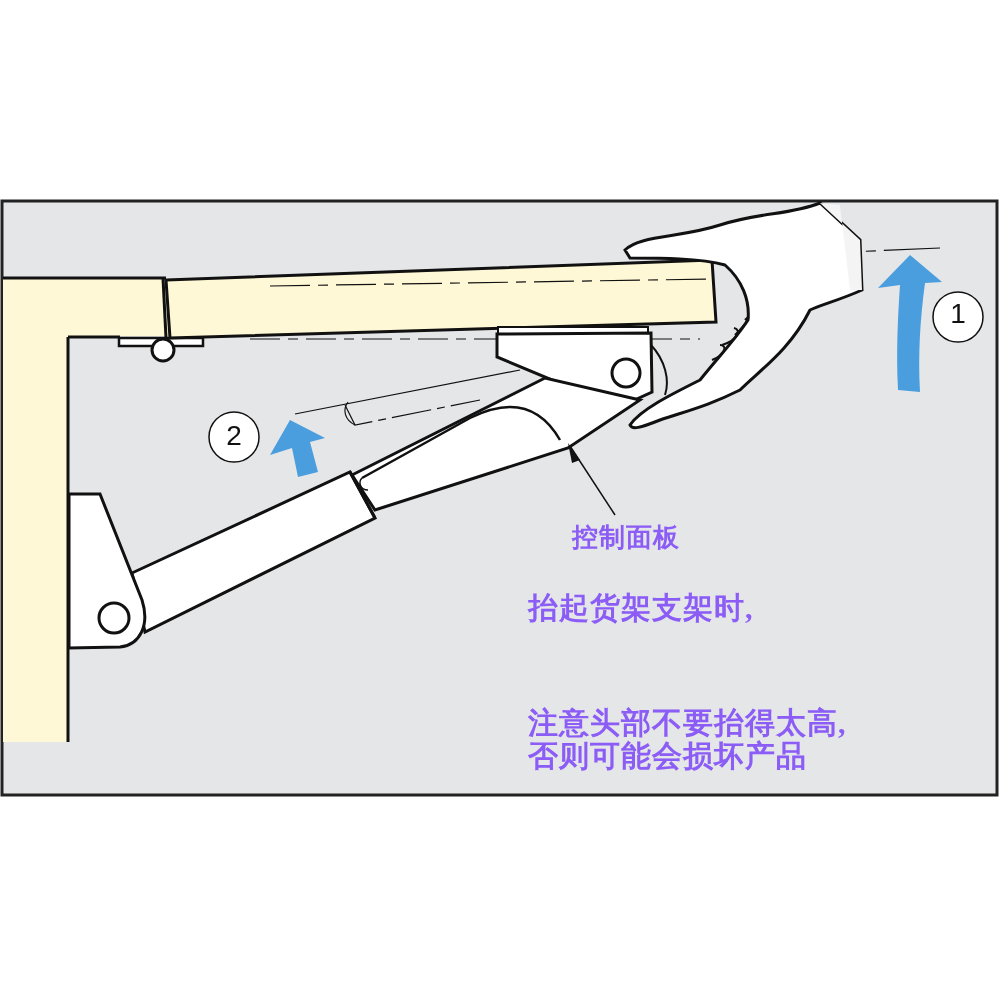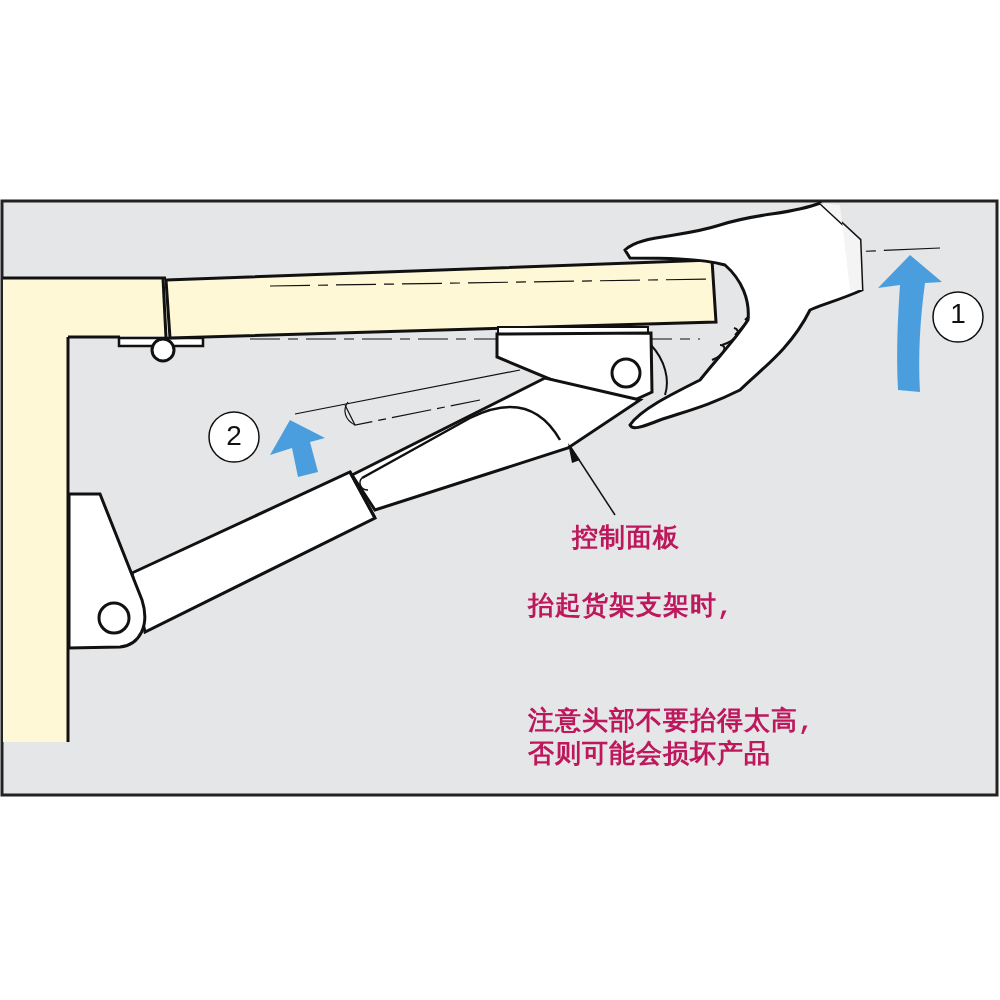--- a/index.html
+++ b/index.html
@@ -1,22 +1,22 @@
 <!DOCTYPE html>
 <html><head>
   <meta charset="utf-8">
   <style>
     html, body { margin: 0; padding: 0; background: #ffffff; }
     body { width: 1000px; height: 1000px; position: relative; overflow: hidden;
            font-family: "DejaVu Sans", "Liberation Sans", sans-serif; }
     #stage { position: absolute; left: 0; top: 0; width: 1000px; height: 1000px; }
-    .label { position: absolute; color: #be185d; font-weight: bold; white-space: nowrap;
-             font-family: Liberation Mono, monospace; letter-spacing: 1px; }
+    .label { position: absolute; color: #8b5cf6; font-weight: bold; white-space: nowrap;
+             font-family: Liberation Serif, serif; letter-spacing: 1px; }
     #label-panel { left: 572px; top: 520px; font-size: 26px; }
-    .note-line { font-size: 26px; left: 528px; }
+    .note-line { font-size: 30px; left: 528px; }
     #note-1 { top: 588px; }
     #note-2 { top: 664px; margin-top: 39px; }
     #note-3 { top: 736px; }
     .step-num { position: absolute; font-size: 28px; color: #111; width: 40px; text-align: center;
                 font-family: "Liberation Sans", sans-serif; }
     #step-1-num { left: 938px; top: 298px; }
     #step-2-num { left: 214px; top: 420px; }
   </style>
 </head>
 <body>

